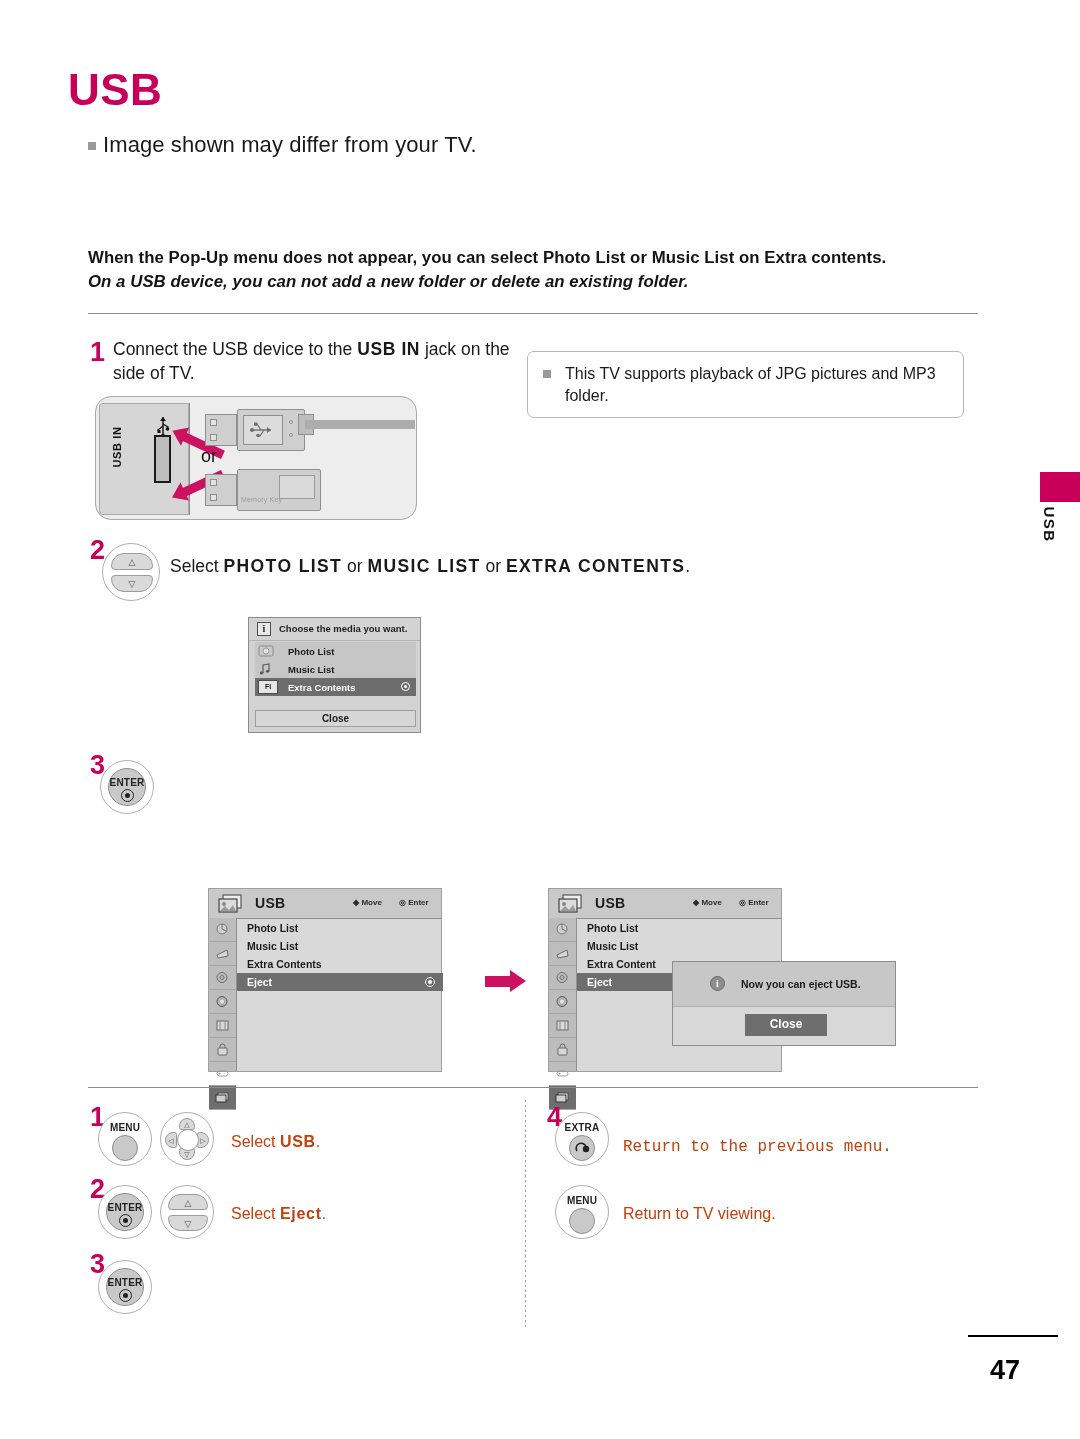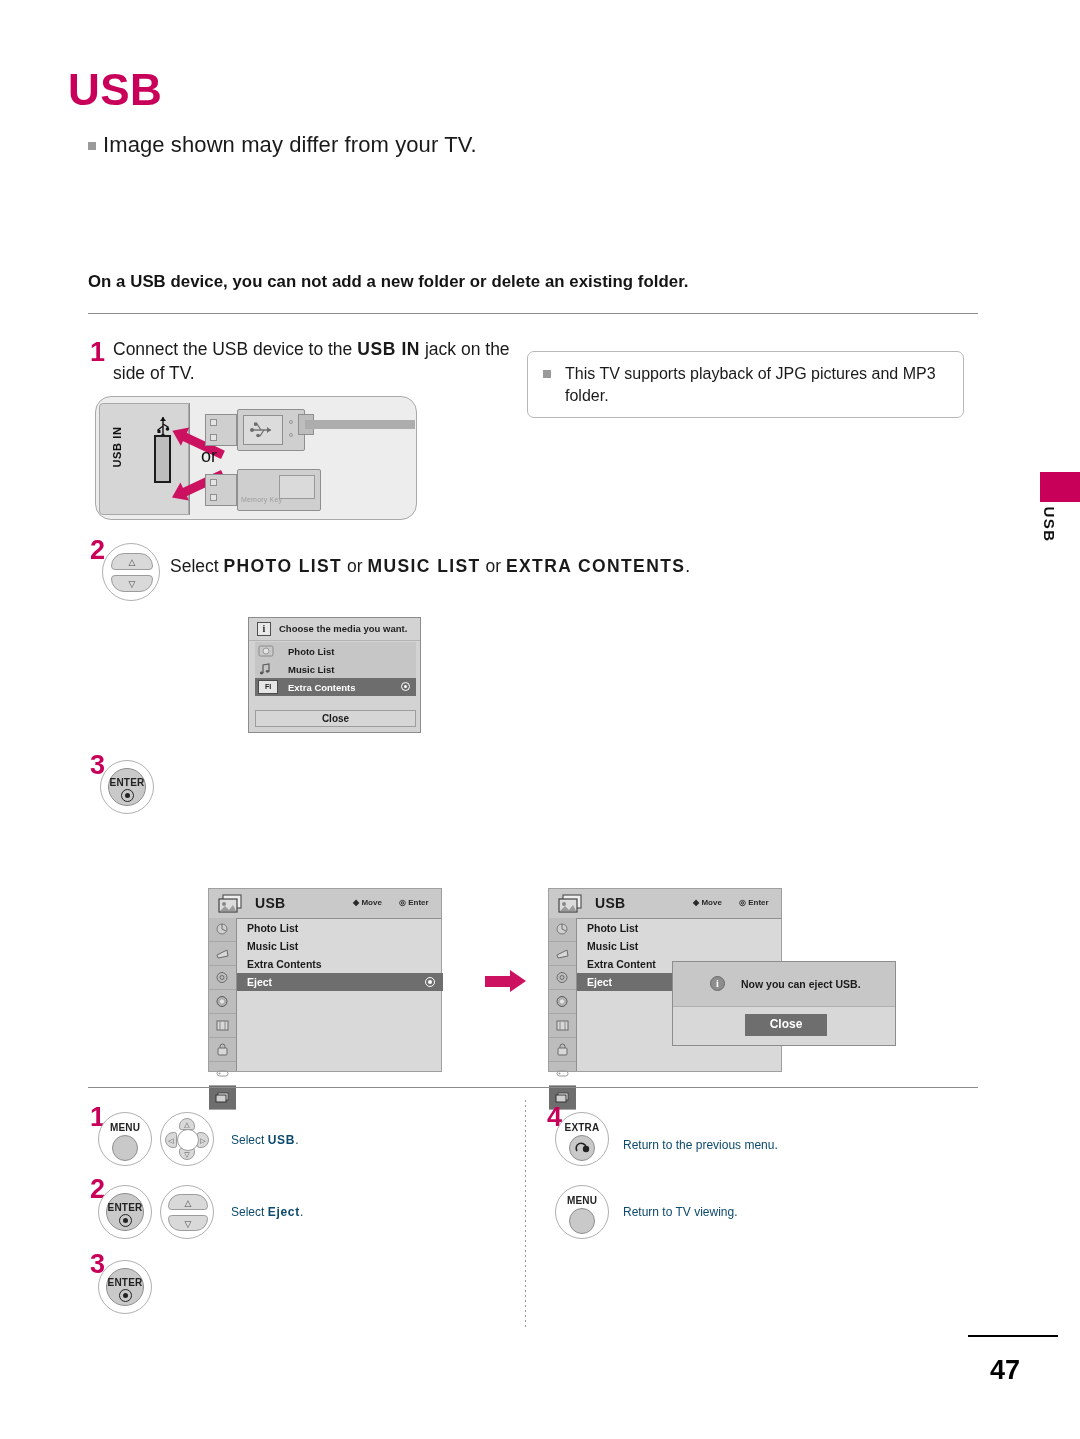--- a/index.html
+++ b/index.html
@@ -59,21 +59,21 @@
     position: absolute;
     left: 88px;
     font-size: 16.8px;
     font-weight: bold;
     color: #141414;
     letter-spacing: .05px;
     white-space: nowrap;
   }
   #intro-1 { top: 224px; }
   #intro-2 { top: 248px; }
-  #intro-3 { top: 272px; }
+  #intro-3 { top: 272px; font-style: italic; }
 
   .hrule {
     position: absolute;
     left: 88px;
     width: 890px;
     height: 1px;
     background: #8b8b8b;
   }
   #rule-1 { top: 313px; }
   #rule-2 { top: 1087px; }
@@ -322,22 +322,22 @@
   }
   .nav-arm {
     position: absolute;
     background: #d9d9d9;
     border: 1px solid #9b9b9b;
     box-sizing: border-box;
   }
 
   .step-text {
     position: absolute;
-    font-size: 12px;
-    color: #0c4a6e;
+    font-size: 16px;
+    color: #c2410c;
   }
   .step-text b { font-weight: bold; letter-spacing: .7px; }
 
   
   #step2-line {
     position: absolute;
     left: 170px;
     top: 556px;
     font-size: 17.5px;
     color: #1a1a1a;
@@ -651,20 +651,21 @@
 </head>
 <body>
 
 <div class="page">
 
   <div id="doc-title">USB</div>
 
   <div id="note-top"><span class="sq"></span><span>Image shown may differ from your TV.</span></div>
 
 
+  <div class="intro-line" id="intro-2">When the Pop-Up menu does not appear, you can select Photo List or Music List on Extra contents.</div>
   <div class="intro-line" id="intro-3">On a USB device, you can not add a new folder or delete an existing folder.</div>
 
   <div class="hrule" id="rule-1"></div>
 
   <div class="stepnum" style="left:90px; top:339px;">1</div>
   <div id="step1-text"><span>Connect the USB device to the </span><b>USB IN</b><span> jack on the side of TV.</span></div>
 
   <div id="note-box">
     <div class="inner">
       <span class="sq"></span>
@@ -998,21 +999,21 @@
   <div class="stepnum" style="left:547px; top:1104px;">4</div>
   <div class="btn-ring" style="left:555px; top:1112px; width:54px; height:54px;">
     <div class="btn-label" style="top:9px;">EXTRA</div>
     <div class="btn-circle" style="left:13px; top:22px; width:26px; height:26px;">
       <svg width="24" height="24" viewBox="0 0 24 24" style="position:absolute;left:0;top:0">
         <path d="M7 15 A5 5 0 1 1 16 11" stroke="#222" stroke-width="1.6" fill="none"></path>
         <circle cx="16" cy="13" r="3.2" fill="#222"></circle>
       </svg>
     </div>
   </div>
-  <div class="step-text" style="left:623px; top:1138px;">Return to the previous menu.</div>
+  <div class="step-text" style="left:623px; top:1138px;font-family:Liberation Mono, monospace;">Return to the previous menu.</div>
 
   <div class="btn-ring" style="left:555px; top:1185px; width:54px; height:54px;">
     <div class="btn-label" style="top:9px;">MENU</div>
     <div class="btn-circle" style="left:13px; top:22px; width:26px; height:26px;"></div>
   </div>
   <div class="step-text" style="left:623px; top:1205px;">Return to TV viewing.</div>
 
   <div id="side-tab-block"></div>
   <div id="side-tab-label">USB</div>
 

